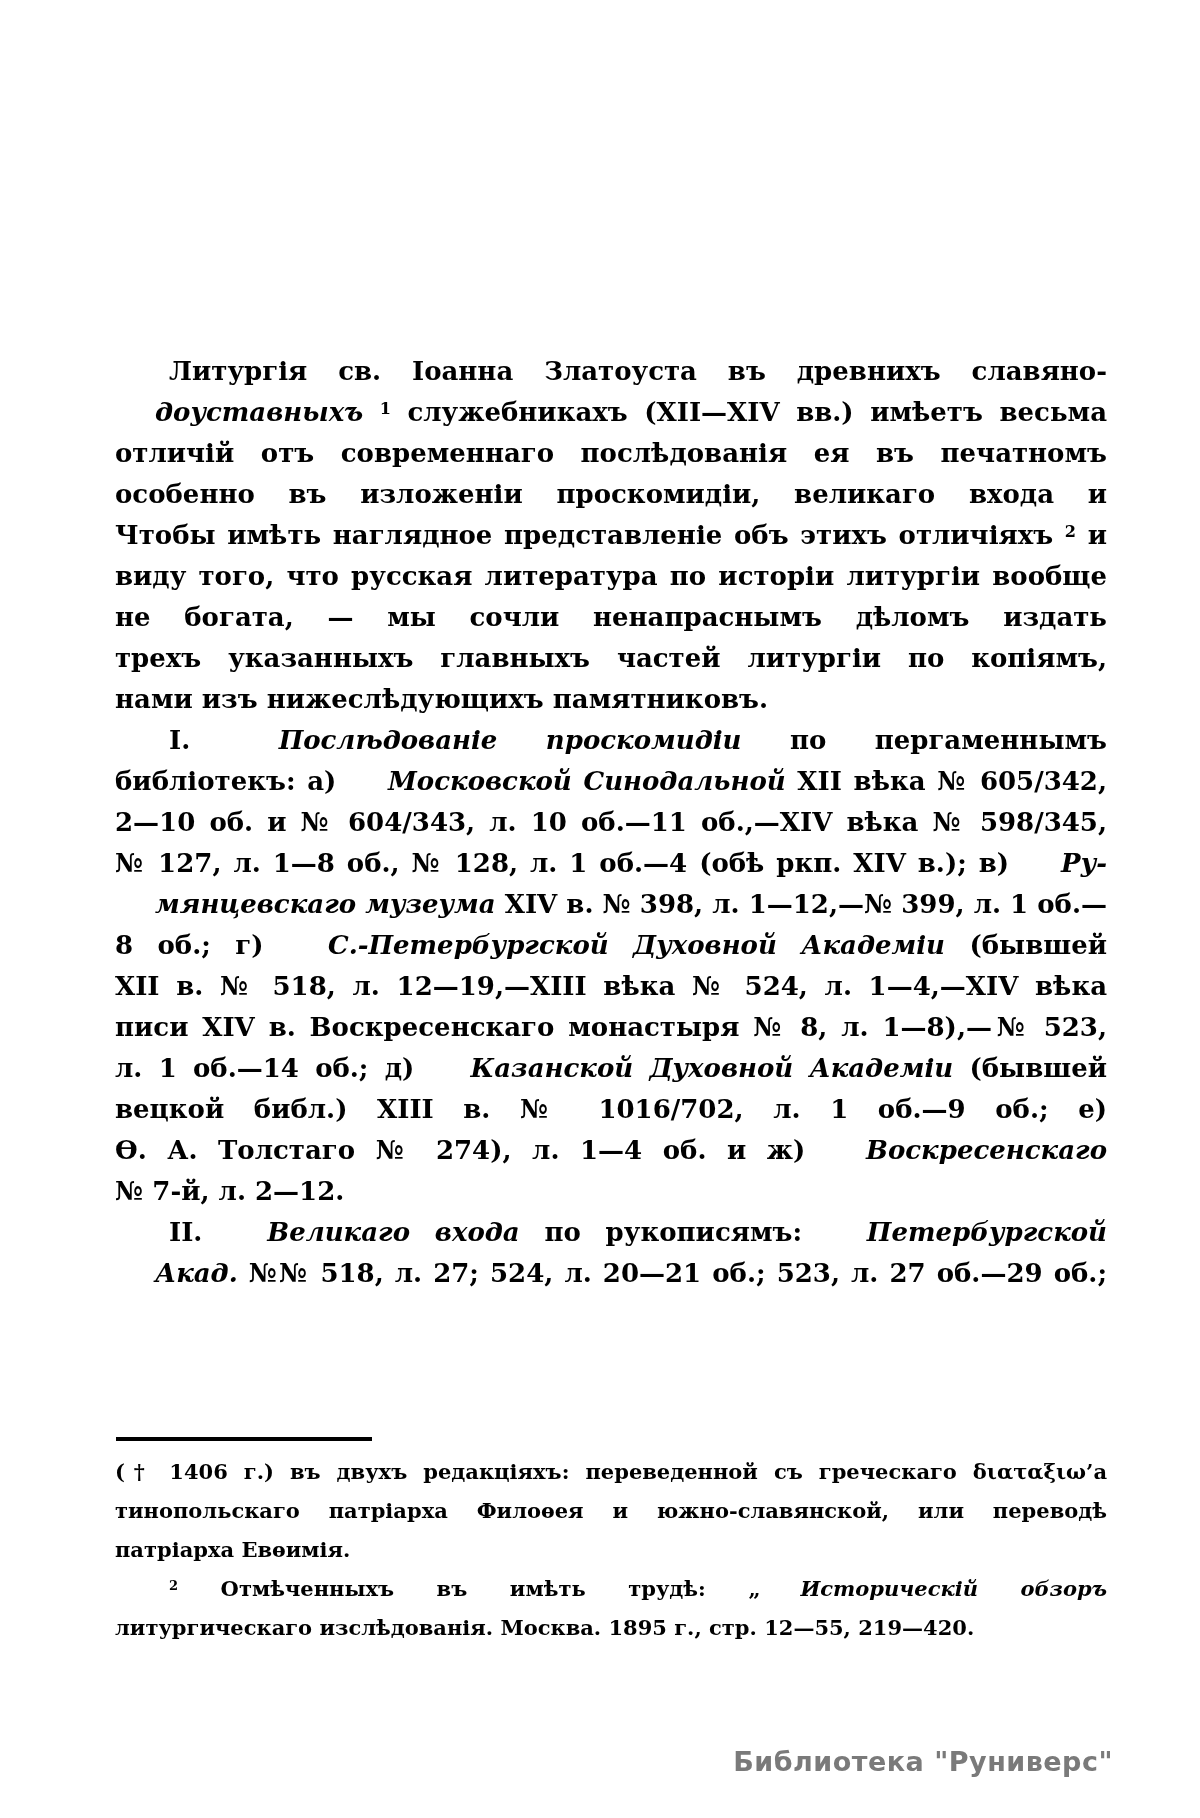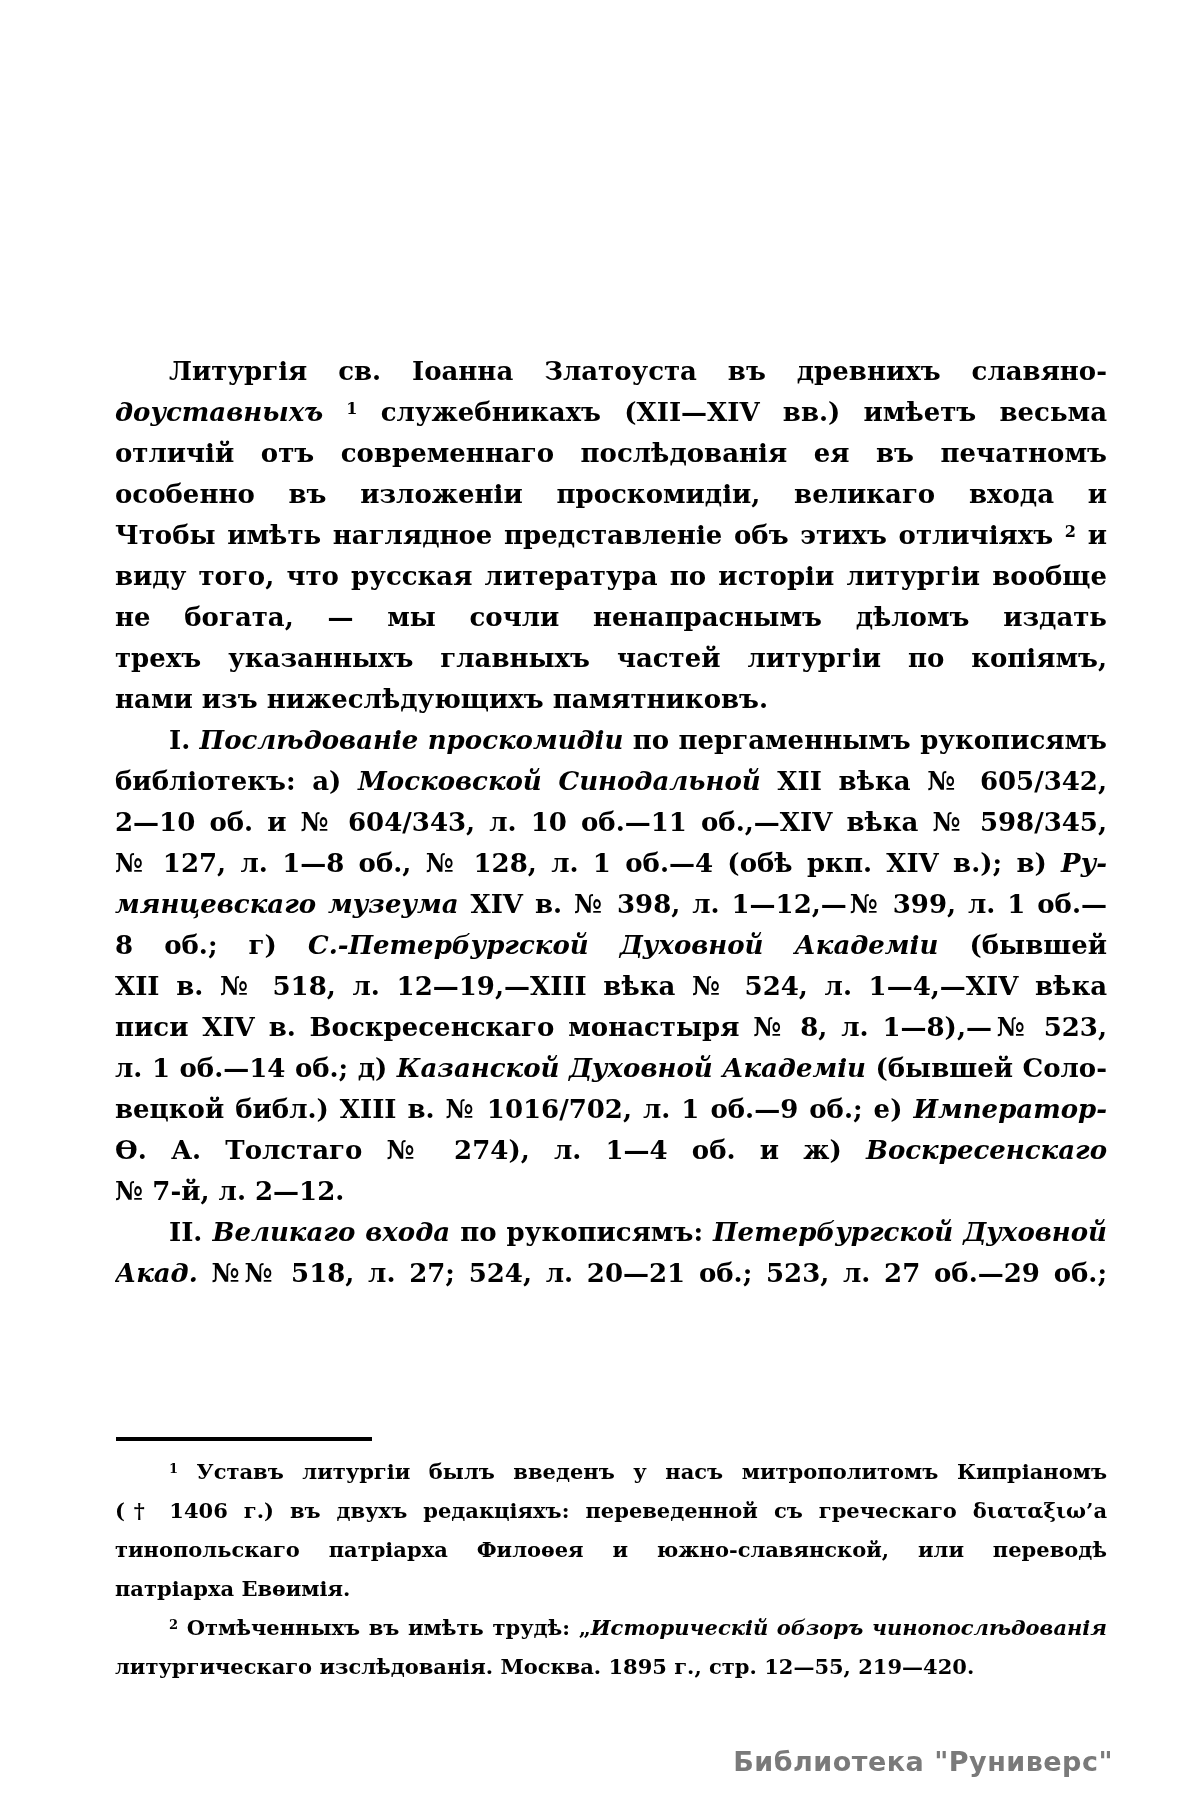--- a/index.html
+++ b/index.html
@@ -37,21 +37,21 @@
     font-size: 21px;
     line-height: 39px;
     font-weight: 700;
     text-align: justify;
     text-align-last: justify;
     max-height: 39px;
     overflow: hidden;
   }
   .indent { text-indent: 54px; }
   .flush  { text-align-last: left; }
-  .ital   { font-style: italic; }
+  .ital   { font-style: italic; margin-left: 40px; }
   sup.supref {
     font-size: 0.62em;
     line-height: 0;
     vertical-align: baseline;
     position: relative;
     top: -0.45em;
     font-weight: 700;
   }
   .footnote-rule {
     position: absolute;
@@ -95,21 +95,20 @@
       <div class="body-line"><span>писи XIV в. Воскресенскаго монастыря № 8, л. 1—8),—№ 523,</span></div>
       <div class="body-line"><span>л. 1 об.—14 об.; д) </span><span class="ital">Казанской Духовной Академіи</span><span> (бывшей Соло-</span></div>
       <div class="body-line"><span>вецкой библ.) XIII в. № 1016/702, л. 1 об.—9 об.; е) </span><span class="ital">Император-</span></div>
       <div class="body-line"><span>Ѳ. А. Толстаго № 274), л. 1—4 об. и ж) </span><span class="ital">Воскресенскаго монастыря</span></div>
       <div class="body-line flush"><span>№ 7-й, л. 2—12.</span></div>
       <div class="body-line indent"><span>II. </span><span class="ital">Великаго входа</span><span> по рукописямъ: </span><span class="ital">Петербургской Духовной</span></div>
       <div class="body-line"><span class="ital">Акад.</span><span> №№ 518, л. 27; 524, л. 20—21 об.; 523, л. 27 об.—29 об.;</span></div>
     </div>
   <div class="footnote-rule"></div>
   <div class="footnotes" id="footnote-lines">
-      <div class="fn-line indent"><sup class="supref">1</sup><span> Уставъ литургіи былъ введенъ у насъ митрополитомъ Кипріаномъ</span></div>
       <div class="fn-line"><span>(† 1406 г.) въ двухъ редакціяхъ: переведенной съ греческаго διαταξιω’а констан-</span></div>
       <div class="fn-line"><span>тинопольскаго патріарха Филоѳея и южно-славянской, или переводѣ Тырновскаго</span></div>
       <div class="fn-line flush"><span>патріарха Евѳимія.</span></div>
       <div class="fn-line indent"><sup class="supref">2</sup><span> Отмѣченныхъ въ имѣть трудѣ: „</span><span class="ital">Историческій обзоръ чинопослѣдованія</span></div>
       <div class="fn-line flush"><span>литургическаго изслѣдованія. Москва. 1895 г., стр. 12—55, 219—420.</span></div>
     </div>
   <div class="watermark" style="color: rgb(122, 122, 122);">Библиотека "Руниверс"</div>
 </div>
 
 </body></html>

